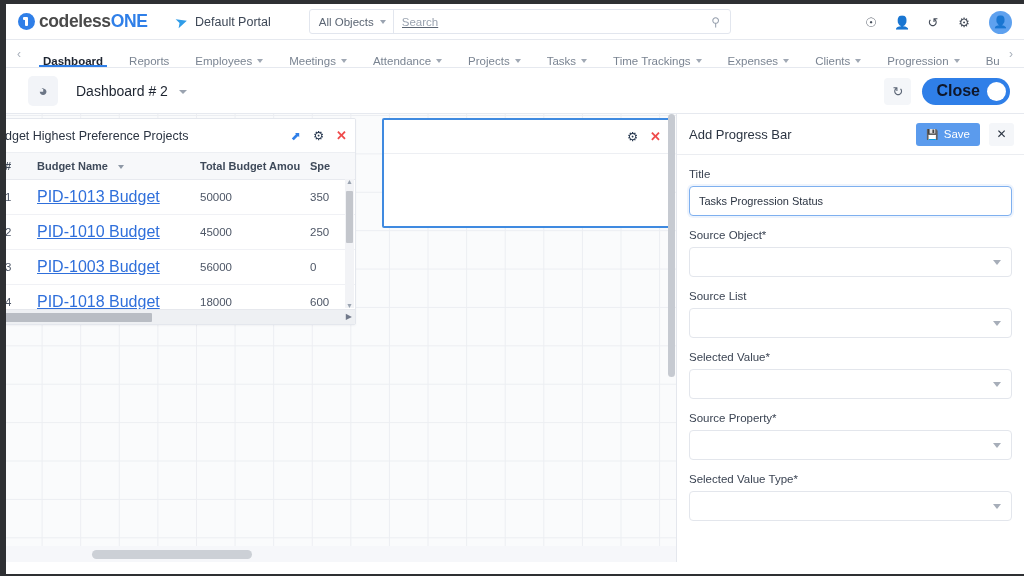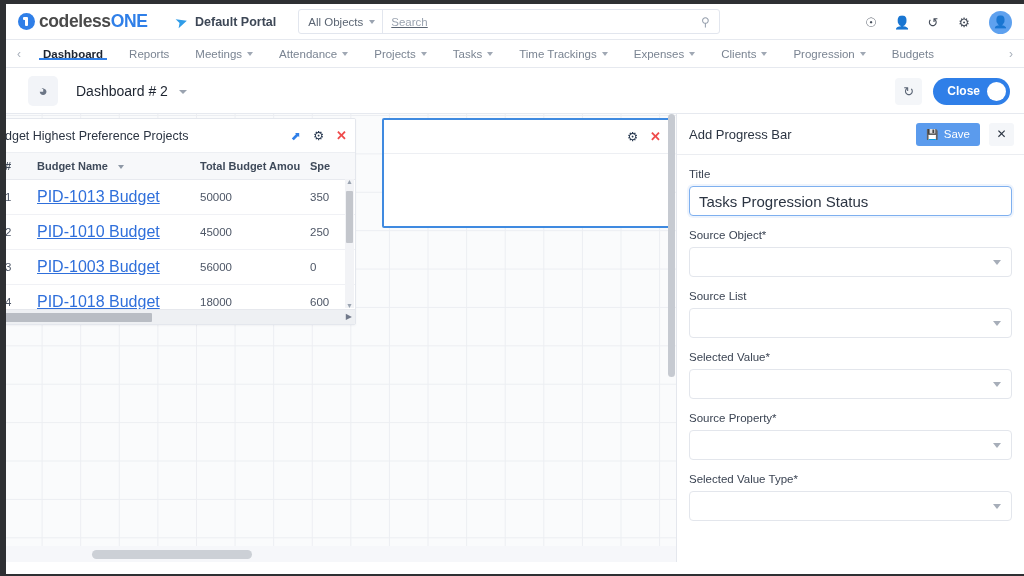--- a/index.html
+++ b/index.html
@@ -39,24 +39,24 @@
     width: 3.5px; height: 2.5px; background: #fff;
     border-radius: 1px 0 0 1px;
   }
   .logo-text { font-size: 17.5px; font-weight: 700; letter-spacing: -0.4px; }
   .logo-text .a { color: #4a4a4a; }
   .logo-text .b { color: #2f7fe8; }
 
   .portal { display: flex; align-items: center; gap: 7px; margin-left: 28px; }
   .portal-icon { color: #2f9ce8; font-size: 15px; line-height: 1;
     transform: rotate(-18deg); display: inline-block; }
-  .portal-label { font-size: 12.5px; font-weight: 700; color: #3d4756; }
+  .portal-label { font-size: 12.5px; font-weight: 400; color: #3d4756; }
 
   .searchwrap {
-    margin-left: 22px;
+    margin-left: 38px;
     width: 422px; height: 25px;
     border: 1px solid #e2e6ee; border-radius: 3px;
     display: flex; align-items: center;
     background: #fff;
   }
   .objsel {
     width: 84px; height: 100%;
     display: flex; align-items: center; justify-content: space-between;
     padding: 0 7px 0 9px;
     font-size: 11.5px; color: #5b6573;
@@ -83,21 +83,21 @@
     justify-content: center; font-size: 12px; cursor: pointer; margin-left: 2px; }
 
   
   .navbar {
     height: 28px; display: flex; align-items: stretch;
     border-bottom: 1px solid #e6e9ef; background: #fff;
     padding: 0 2px; position: relative;
   }
   .navarrow { width: 22px; display: flex; align-items: center; justify-content: center;
     color: #a8b0bb; font-size: 12px; cursor: pointer; flex: 0 0 auto; }
-  .navitems { display: flex; align-items: center; flex: 1; overflow: hidden; }
+  .navitems { display: flex; align-items: flex-end; flex: 1; overflow: hidden; }
   .navtab {
     display: flex; align-items: center; gap: 5px;
     padding: 0 13px; font-size: 11.5px; color: #7a8492;
     cursor: pointer; white-space: nowrap; position: relative;
   }
   .navtab.active { color: #1d2430; font-weight: 700; }
   .navtab.active::after {
     content: ""; position: absolute; left: 9px; right: 9px; bottom: 0;
     height: 2px; background: #2f7fe8;
   }
@@ -123,21 +123,21 @@
   .refresh-btn {
     width: 27px; height: 27px; border-radius: 4px; background: #f4f6f9;
     display: flex; align-items: center; justify-content: center;
     color: #5c6676; font-size: 13px; cursor: pointer;
   }
   .close-toggle {
     height: 27px; border-radius: 14px; background: #2f7fe8;
     display: flex; align-items: center; gap: 7px;
     padding: 0 4px 0 14px; cursor: pointer;
   }
-  .close-toggle .lbl { color: #ffffff; font-size: 12px; font-weight: 700; }
+  .close-toggle .lbl { color: #0f172a; font-size: 16px; font-weight: 700; }
   .close-toggle .knob { width: 19px; height: 19px; border-radius: 50%; background: #fff; }
 
   
   .body { position: relative; height: 448px; background: #f6f7fa; }
 
   .canvas {
     position: absolute; left: 0; top: 0; right: 348px; bottom: 0;
     background: #fafbfc; overflow: hidden;
     background-image:
       linear-gradient(to right, #eceef2 1px, transparent 1px),
@@ -252,21 +252,21 @@
     cursor: pointer; display: flex; align-items: center; justify-content: center;
     font-family: "Liberation Sans", sans-serif;
   }
   .p-body { flex: 1; padding: 13px 12px 0 12px; overflow: hidden; }
   .field { margin-bottom: 13px; }
   .field label {
     display: block; font-size: 11.5px; color: #3b4453; margin-bottom: 6px;
   }
   .field .tin {
     width: 100%; height: 30px; border: 1px solid #7fb0ef; border-radius: 4px;
-    outline: none; padding: 0 9px; font-size: 15px; color: #2b3442;
+    outline: none; padding: 0 9px; font-size: 11px; color: #2b3442;
     font-family: "Liberation Sans", sans-serif;
     box-shadow: 0 0 0 2px rgba(90,150,235,0.10);
   }
   .field .sel {
     width: 100%; height: 30px; border: 1px solid #e3e6ec; border-radius: 4px;
     display: flex; align-items: center; justify-content: flex-end;
     padding: 0 10px; cursor: pointer; background: #fff;
   }
   .sel-caret { width: 0; height: 0; border-left: 4px solid transparent;
     border-right: 4px solid transparent; border-top: 5px solid #a7aeb9; }
@@ -306,20 +306,24 @@
   </div>
 
   <div class="navbar">
     <div class="navarrow">‹</div>
     <div class="navitems">
       <div class="navtab active">
           <span>Dashboard</span>
         </div>
       <div class="navtab">
           <span>Reports</span>
+        </div>
+      <div class="navtab">
+          <span>Employees</span>
+          <span class="caret"></span>
         </div>
       <div class="navtab">
           <span>Meetings</span>
           <span class="caret"></span>
         </div>
       <div class="navtab">
           <span>Attendance</span>
           <span class="caret"></span>
         </div>
       <div class="navtab">

